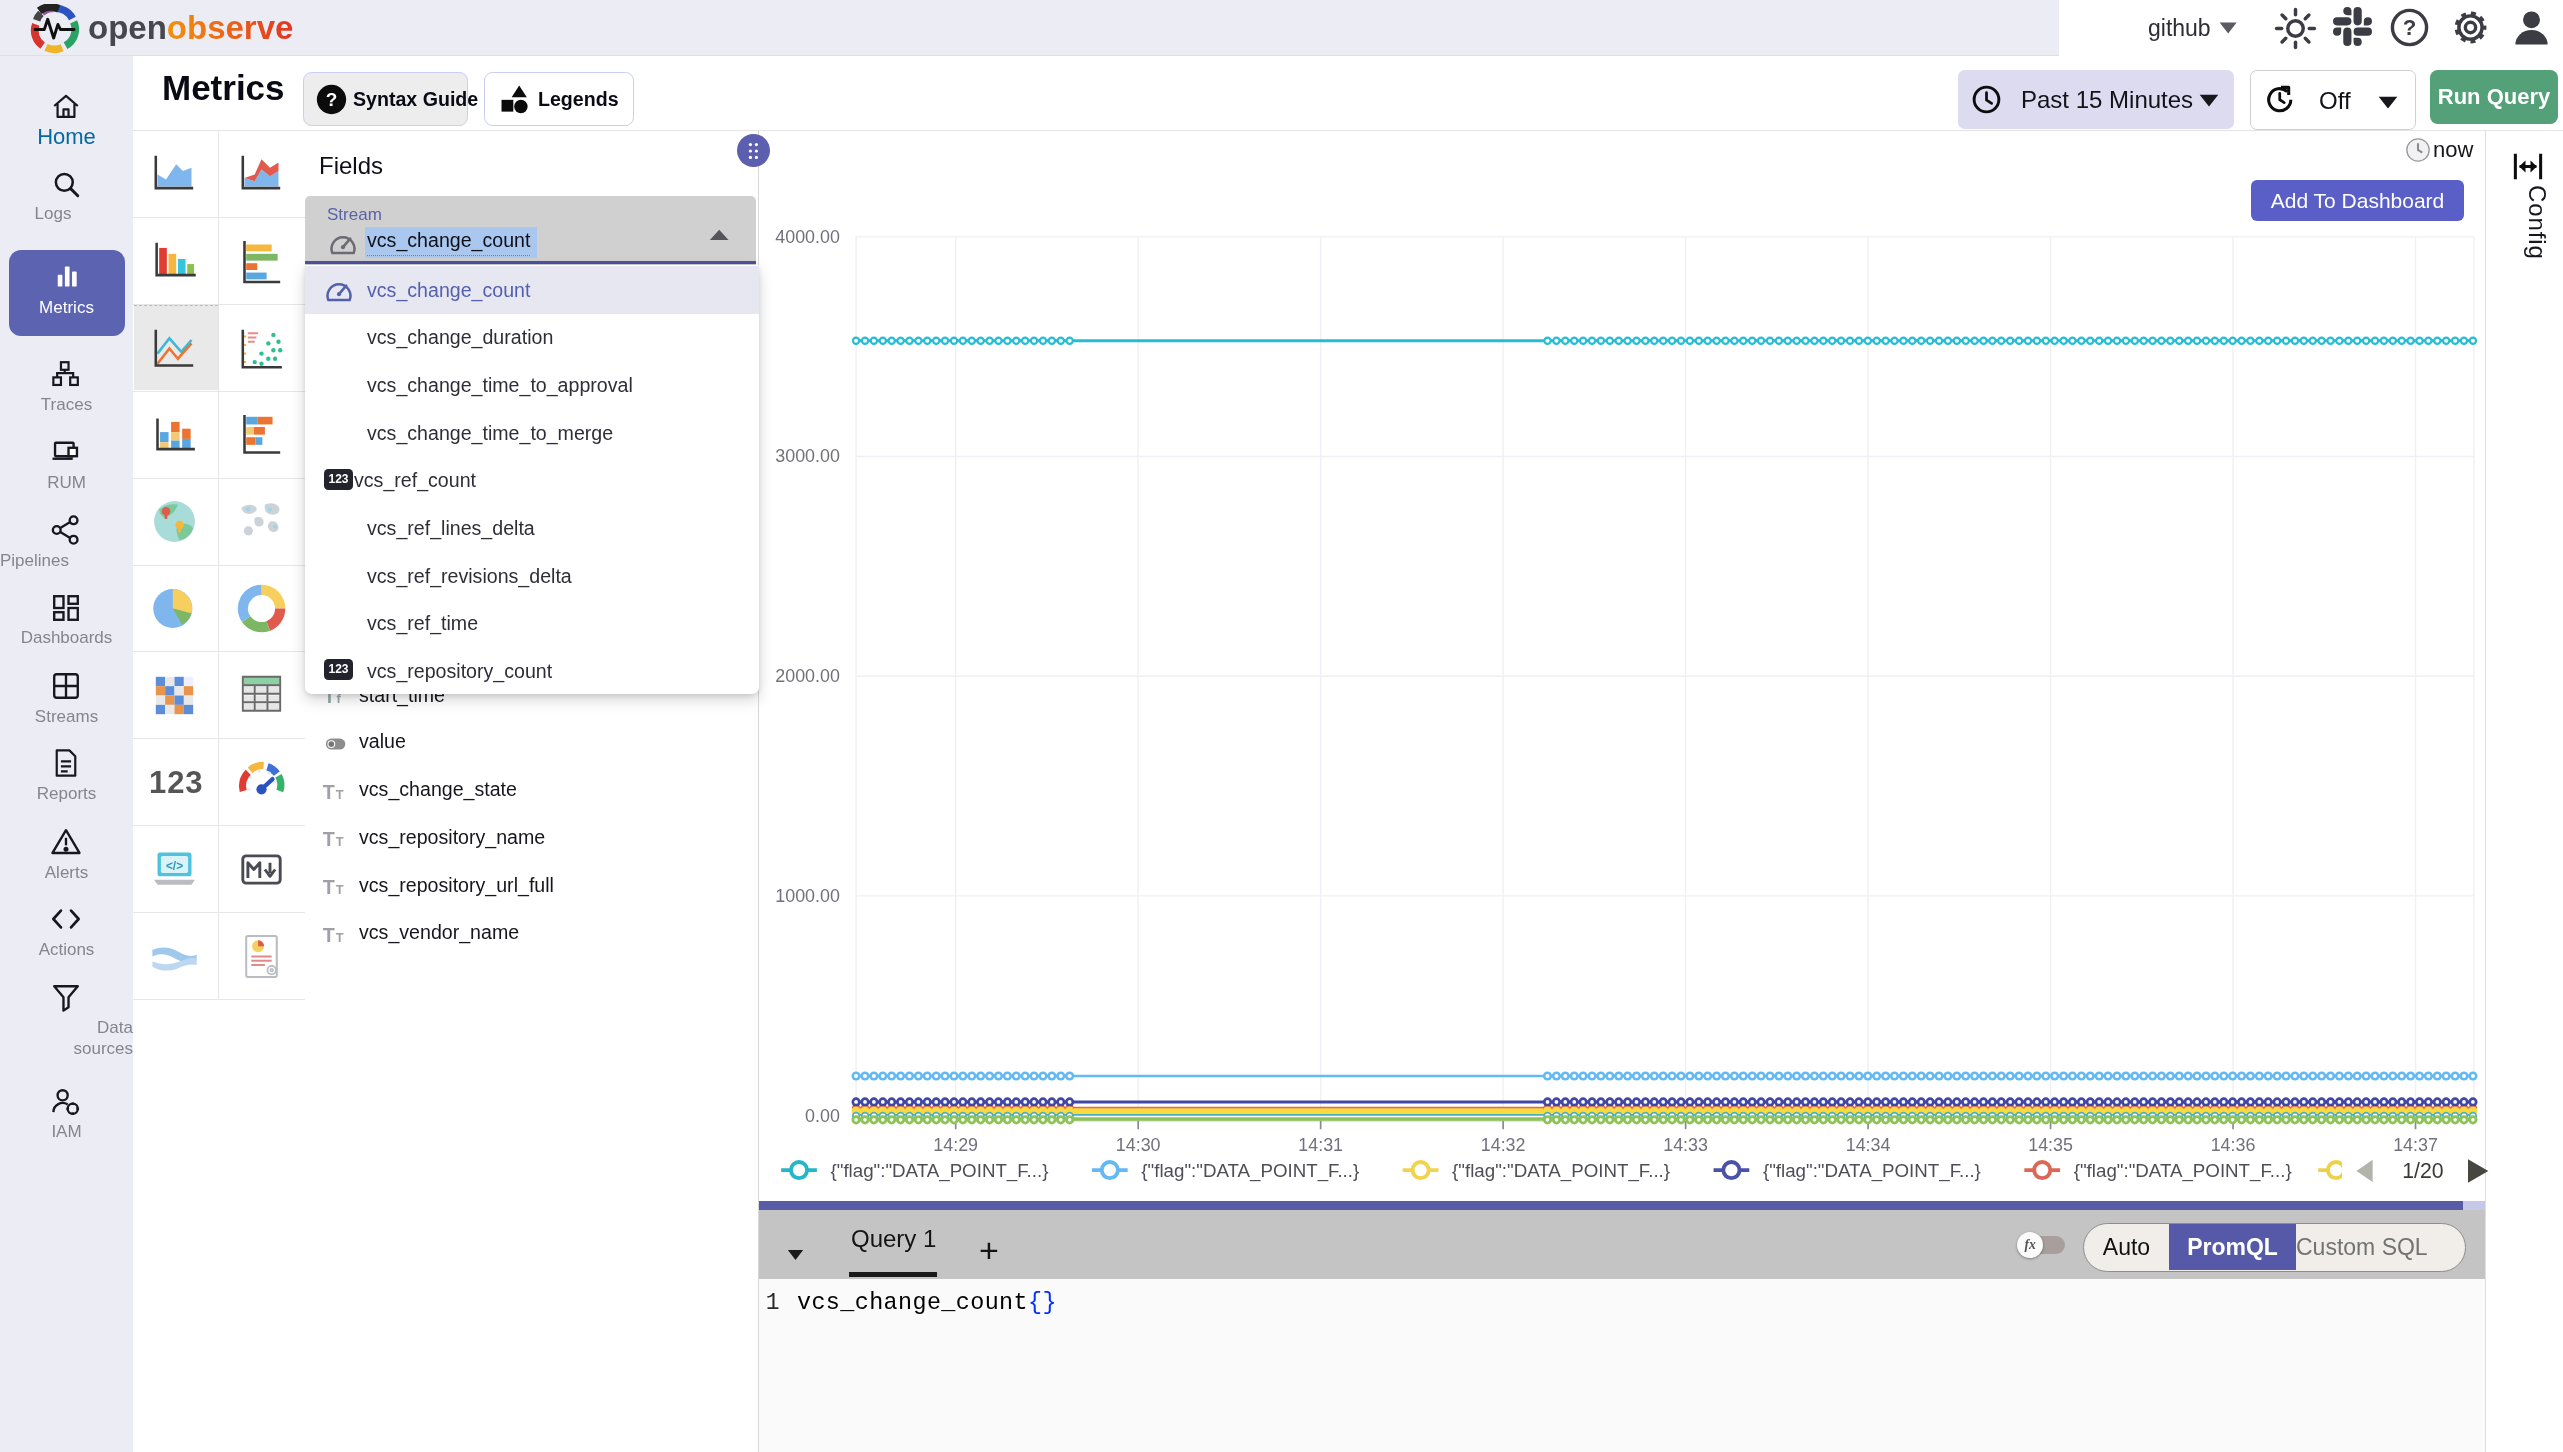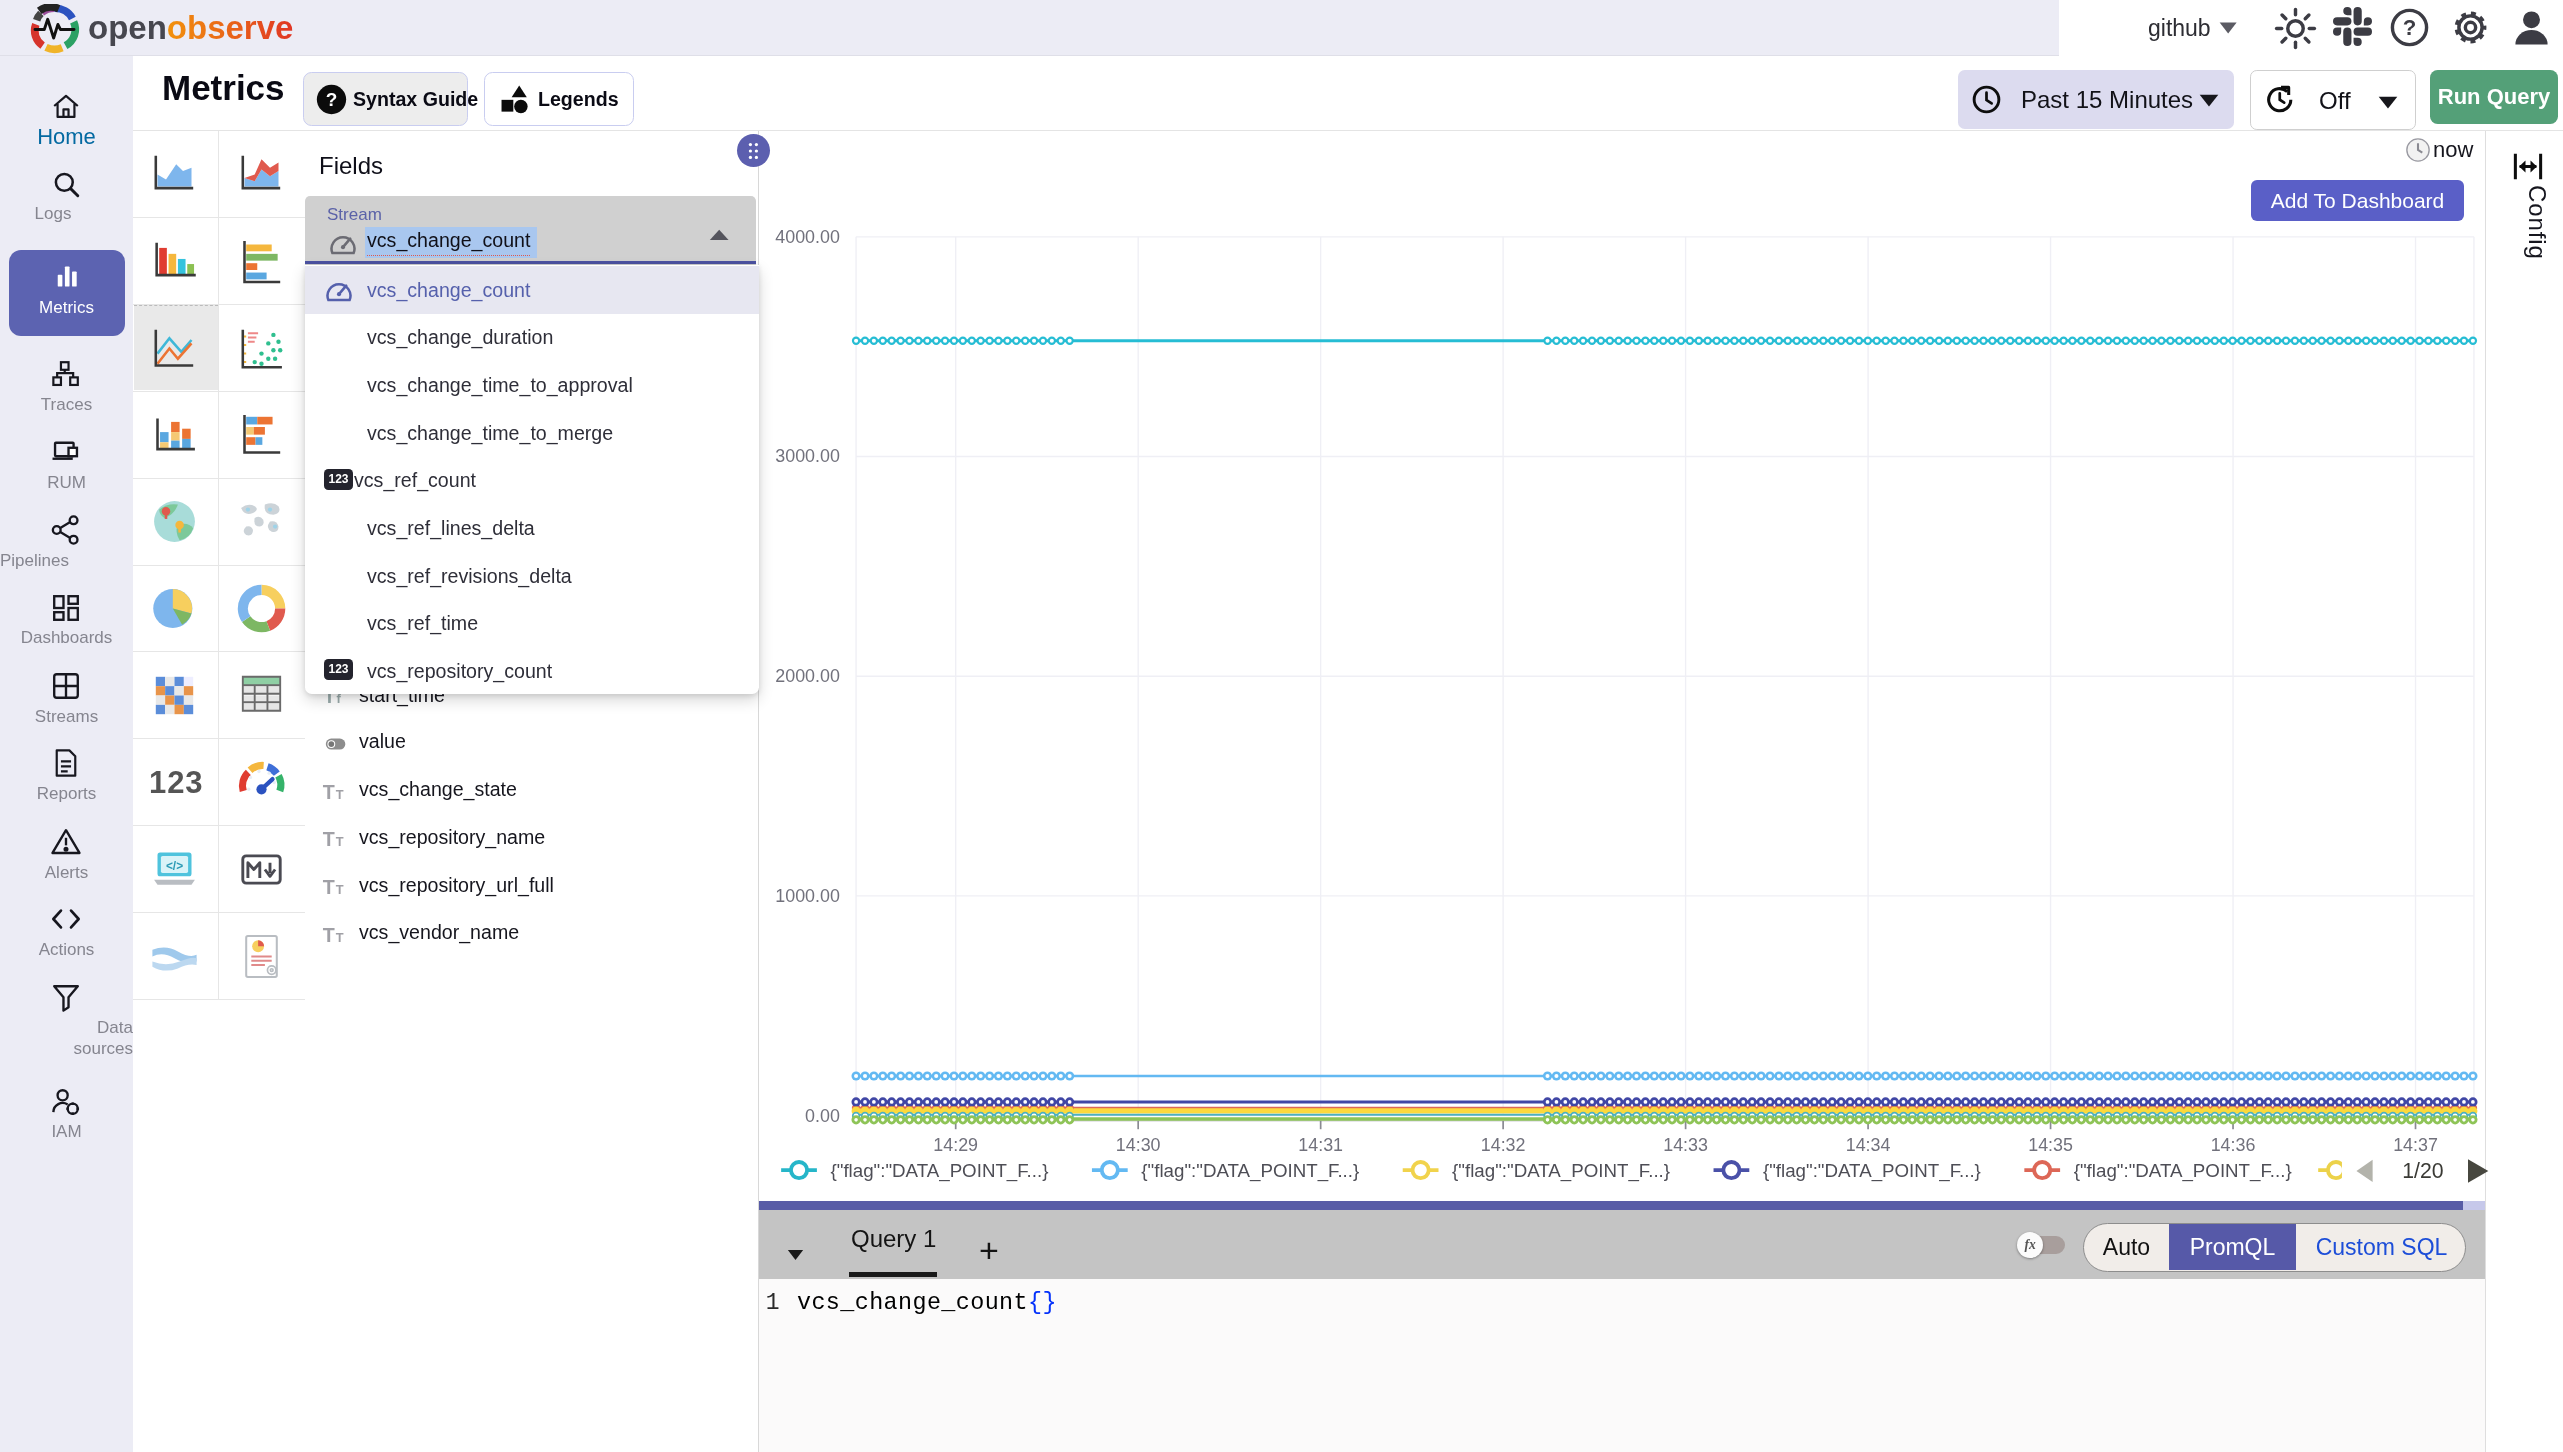--- a/index.html
+++ b/index.html
@@ -2050,22 +2050,22 @@
       </svg>
   <div class="abs" style="left:92px;top:15px;font-size:24px;color:#141414">Query 1</div>
   <div class="abs" style="left:90px;top:62px;width:88px;height:5.1px;background:#1a1a1a"></div>
   <div class="abs" style="left:220px;top:21px;font-size:34px;color:#141414;font-weight:400">+</div>
 
   <div class="abs" style="left:1270px;top:26.4px;width:36px;height:18px;background:#a89e9c;border-radius:9.4px"></div>
   <div class="abs" style="left:1258px;top:22px;width:26.4px;height:26.4px;background:#fbfbfb;border-radius:50%;box-shadow:0 0.9px 2.6px rgba(0,0,0,.4);text-align:center;line-height:25.5px;font-size:13.6px;color:#555;font-family:'Liberation Serif',serif;font-style:italic;font-weight:bold">fx</div>
 
   <div class="abs" style="left:1324px;top:12.8px;width:383px;height:49px;border:1.7px solid #8d8d8d;border-radius:25px;background:#f1ede9;overflow:hidden">
     <div class="abs" style="left:0;top:0;width:85px;height:46px;text-align:center;line-height:46px;font-size:23px;color:#111">Auto</div>
-    <div class="abs" style="left:85px;top:0;width:127px;height:46px;background:#5659a8;text-align:center;line-height:46px;font-size:23px;font-weight:normal;color:#fff">PromQL</div>
-    <div class="abs" style="left:212px;top:0;width:171px;height:46px;text-align:center;line-height:46px;font-size:23px;color:#1d4ed8">Custom SQL</div>
+    <div class="abs" style="left:85px;top:0;width:127px;height:46px;background:#5659a8;text-align:center;line-height:46px;font-size:23px;font-weight:bold;color:#fff">PromQL</div>
+    <div class="abs" style="left:212px;top:0;width:171px;height:46px;line-height:46px;font-size:23px;color:#737373">Custom SQL</div>
   </div>
 </div>
 
 <div class="abs" style="left:759px;top:1279px;width:1726px;height:174px;background:#fbfafa;z-index:7">
   <div class="abs" style="left:6.8px;top:11px;font-size:23px;color:#2a2a2a;font-family:'Liberation Mono',monospace">1</div>
   <div class="abs" style="left:38px;top:11px;font-size:23.4px;color:#000;font-family:'Liberation Mono',monospace;letter-spacing:0.4px">vcs_change_count<span style="color:#0431fa">{}</span></div>
 </div>
 
 <div class="abs" style="left:758px;top:131px;width:0.9px;height:1322px;background:#d8d8d8;z-index:16"></div>
 

